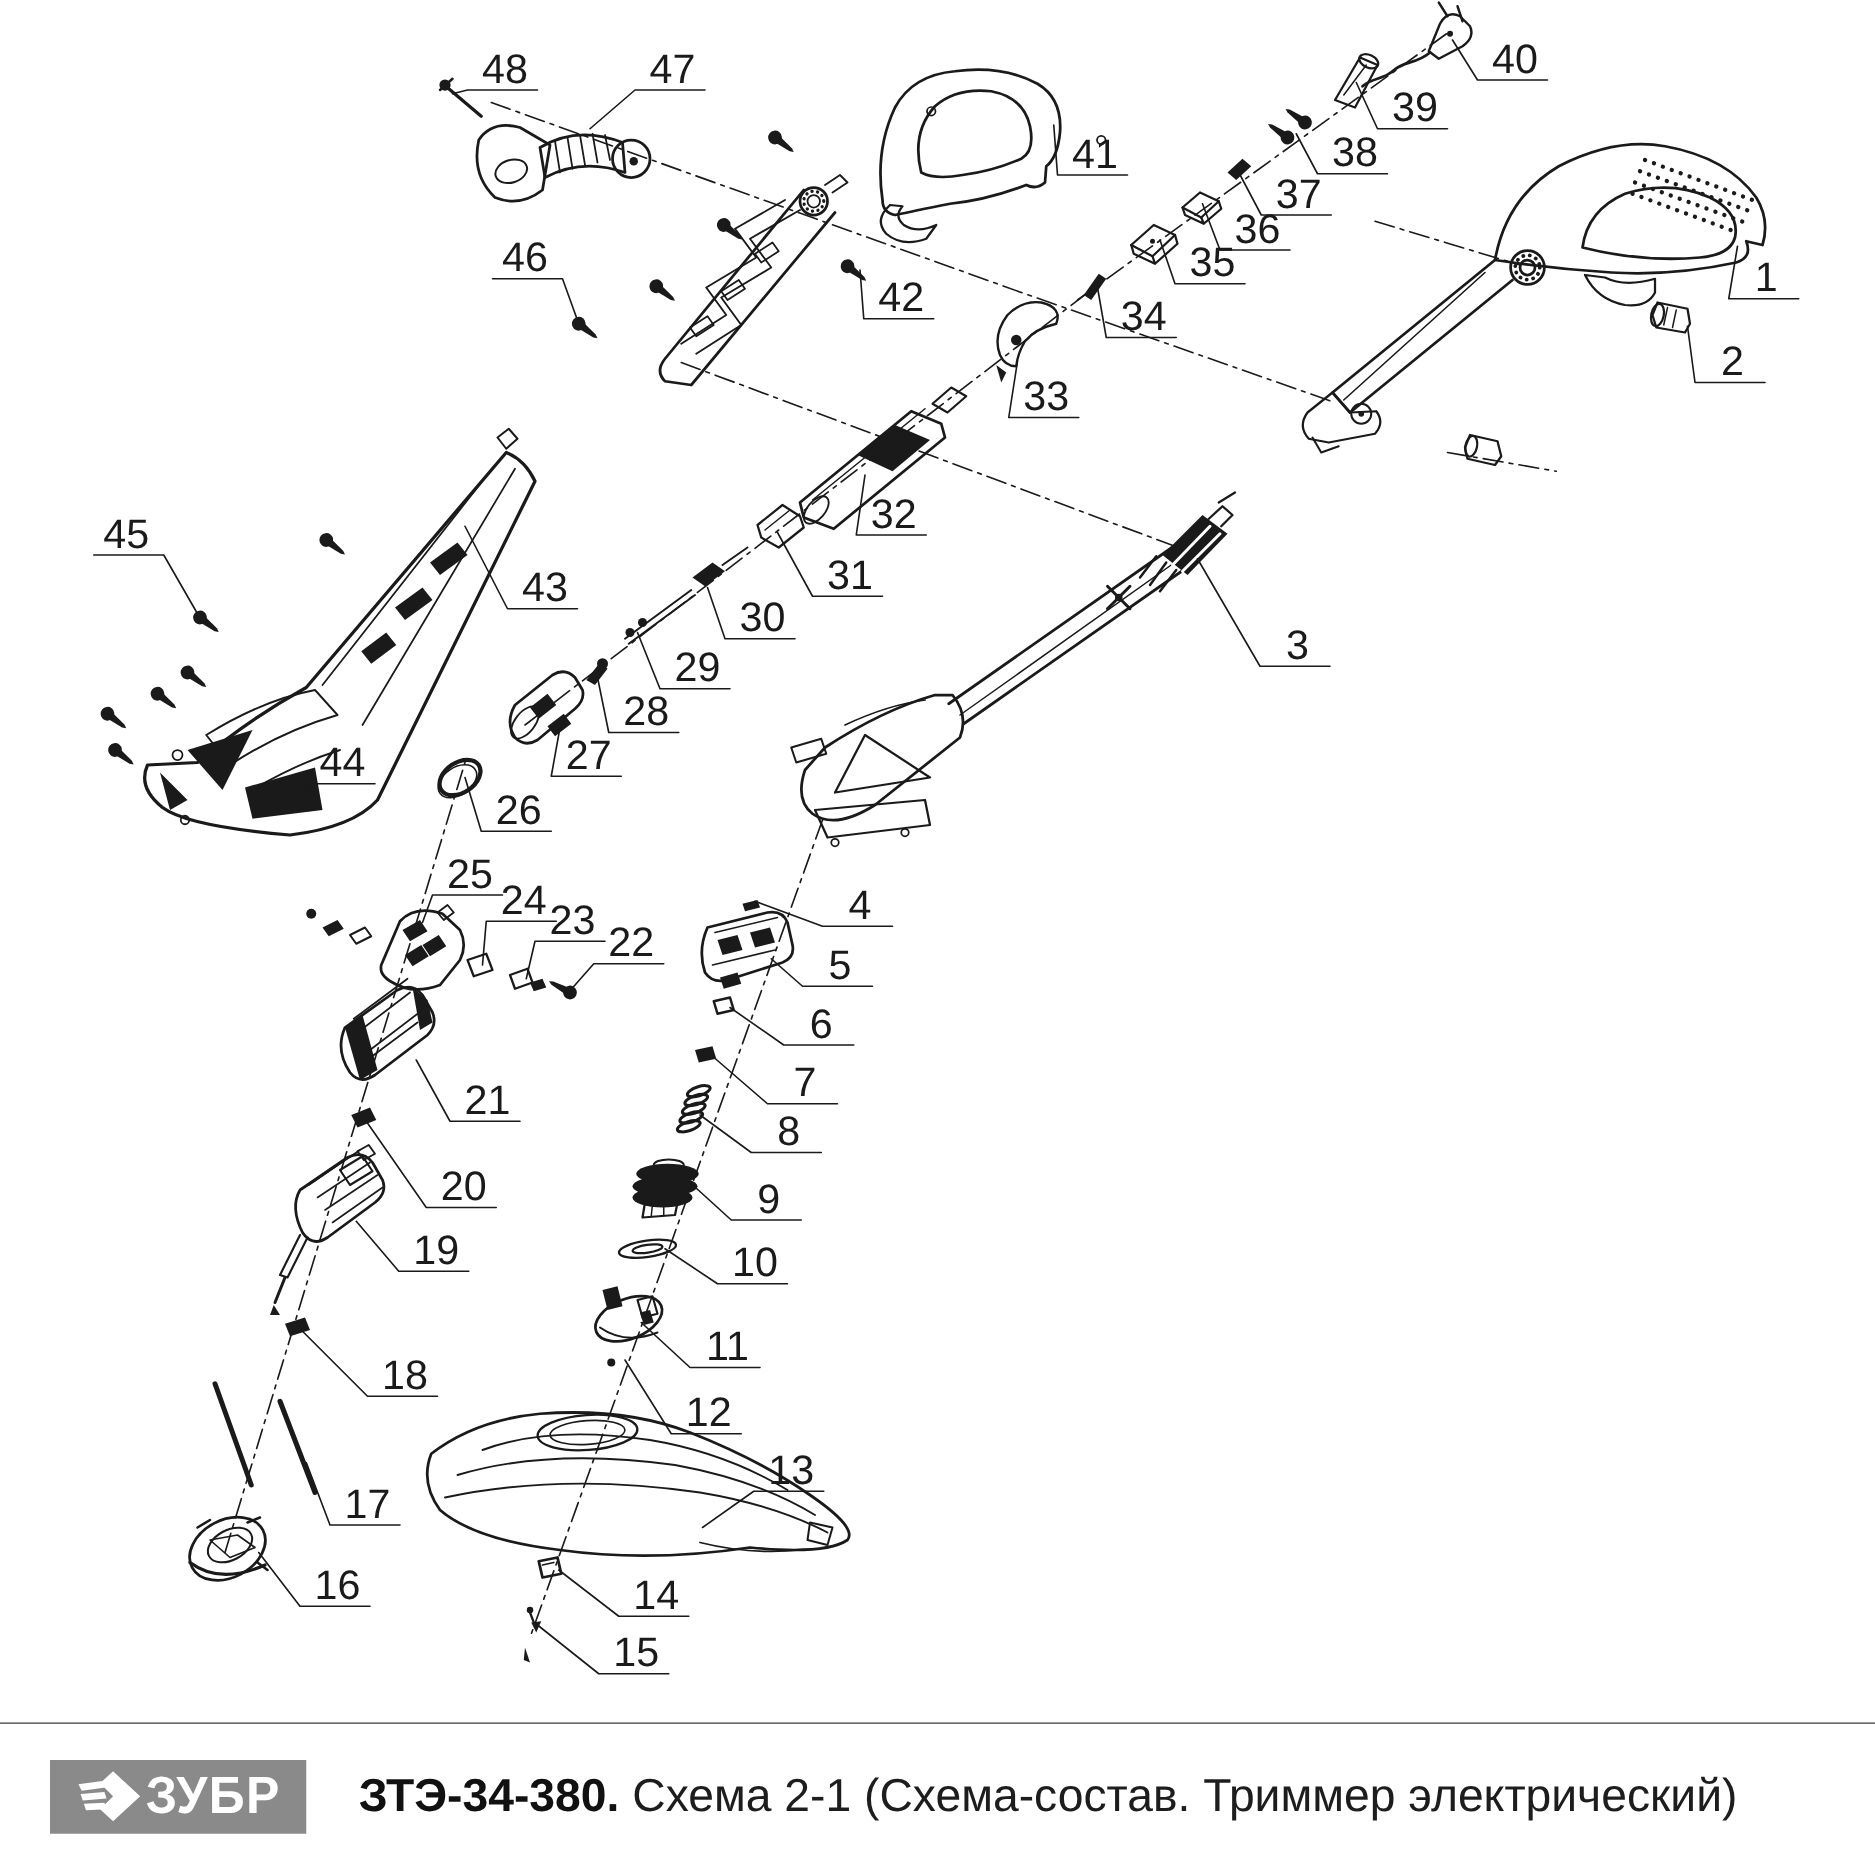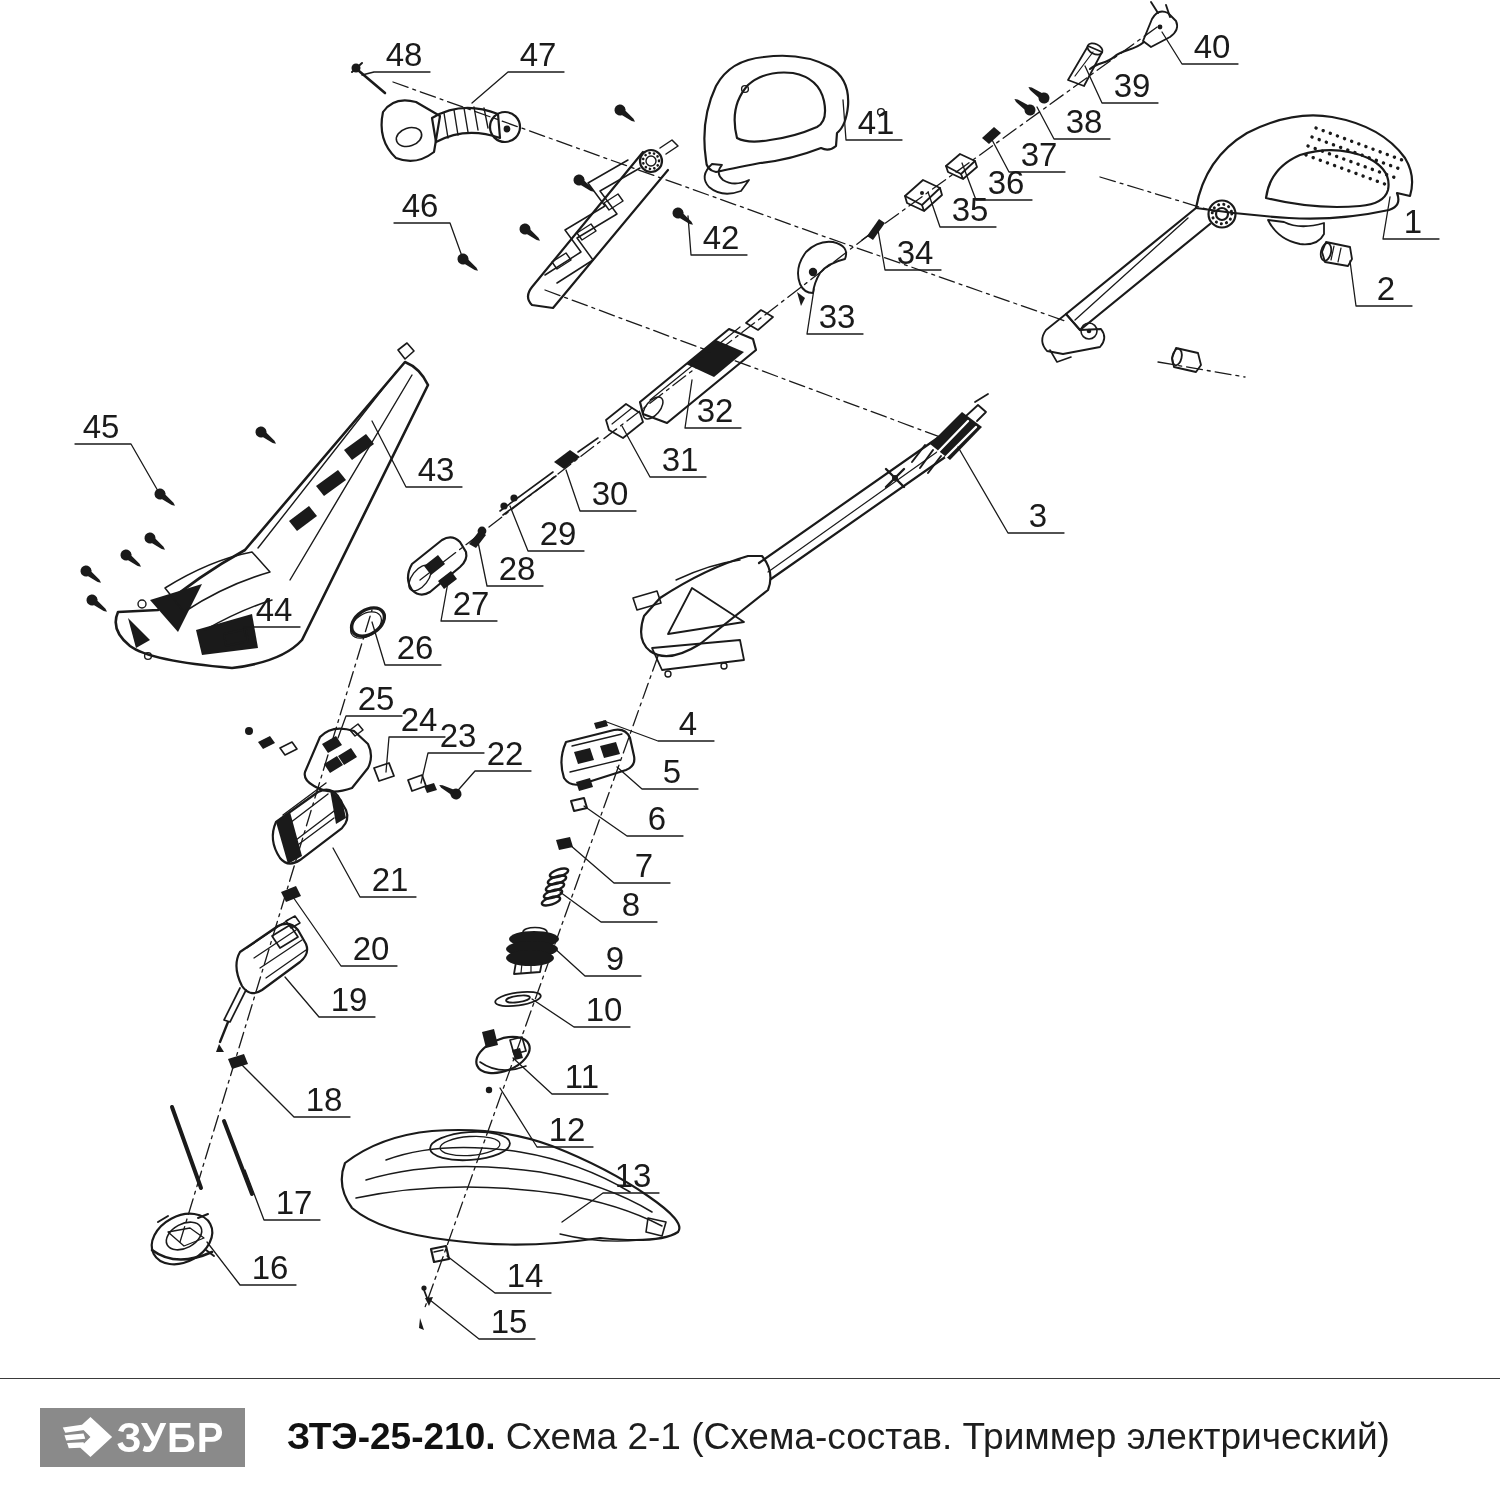--- a/index.html
+++ b/index.html
@@ -564,17 +564,17 @@
       <g fill="#fff">
         <polygon points="34,3 59,26 34,49 22,38 34,26 22,14"></polygon>
         <polygon points="2,15 24,12 27,18 5,21"></polygon>
         <polygon points="4,24 26,22 28,28 6,30"></polygon>
         <polygon points="7,33 26,32 28,38 9,39"></polygon>
       </g>
     </svg>
     <span class="logo-text">ЗУБР</span>
   </div>
   <div class="title">
-    <span class="model">ЗТЭ-25-210.</span><span class="subtitle"> Схема 2-1 (Схема-состав. Триммер электрический)</span>
+    <span class="model">ЗТЭ-34-380.</span><span class="subtitle"> Схема 2-1 (Схема-состав. Триммер электрический)</span>
   </div>
 </div>
 
 </div>
 
 </body></html>

